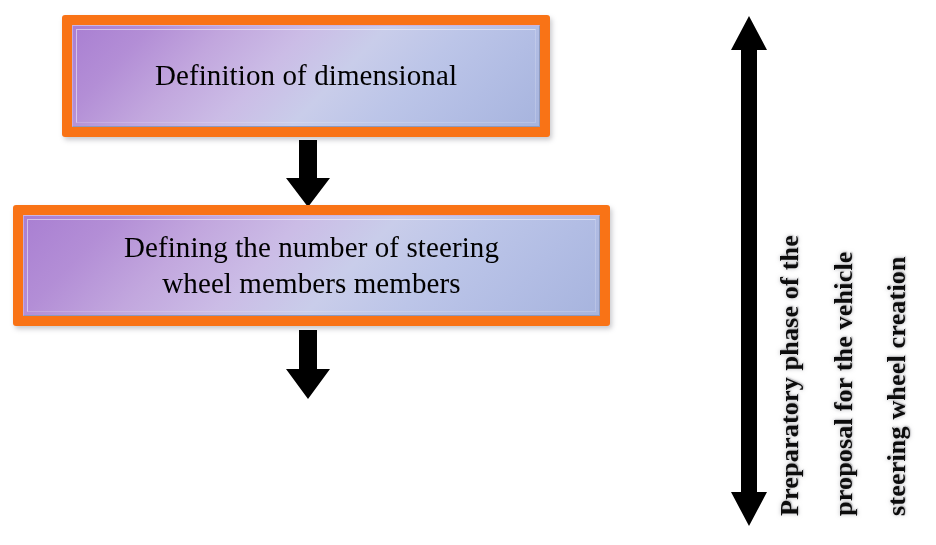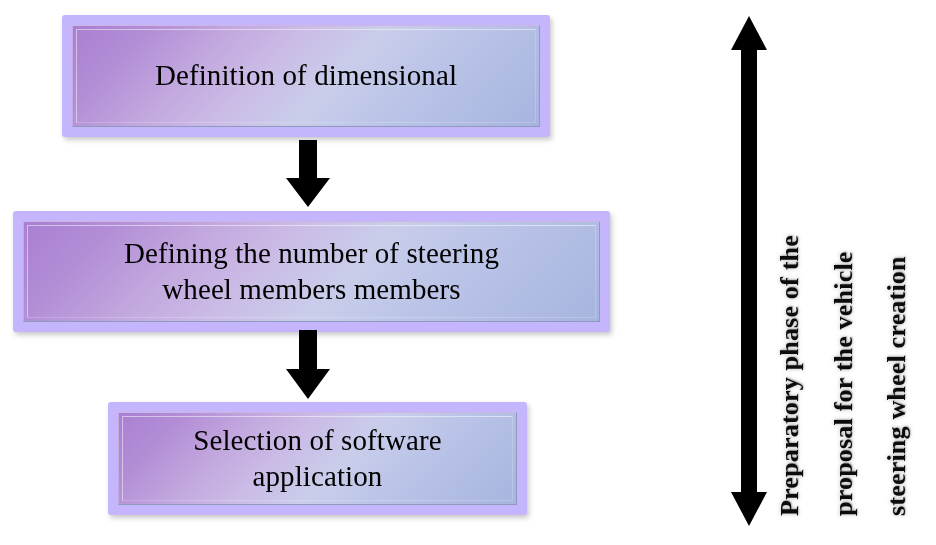--- a/index.html
+++ b/index.html
@@ -12,21 +12,21 @@
     width: 936px;
     height: 545px;
     background: #ffffff;
     overflow: hidden;
     font-family: "Liberation Serif", "DejaVu Serif", serif;
   }
 
   
   .box-frame {
     position: absolute;
-    background: #c4b5fd;
+    background: #f97316;
     border-radius: 3px;
     box-shadow: 2px 3px 5px rgba(120,120,130,0.40);
     box-sizing: border-box;
     padding: 10px;
   }
   .box-inner {
     position: relative;
     width: 100%;
     height: 100%;
     box-sizing: border-box;
@@ -65,21 +65,21 @@
     z-index: 2;
     color: #000000;
     text-align: center;
     font-size: 29px;
     line-height: 1.22;
     letter-spacing: 0.1px;
     padding: 0 8px;
   }
 
   #box1 { left: 62px;  top: 15px;  width: 488px; height: 122px; }
-  #box2 { left: 13px;  top: 211px; width: 597px; height: 121px; }
+  #box2 { left: 13px;  top: 205px; width: 597px; height: 121px; }
   #box3 { left: 108px; top: 402px; width: 419px; height: 113px; }
 
   
   .connector {
     position: absolute;
     width: 46px;
   }
   #connector1 { left: 285px; top: 140px; height: 68px; }
   #connector2 { left: 285px; top: 330px; height: 70px; }
 
@@ -143,28 +143,20 @@
       </div>
     </div>
   </div>
 
   <div id="connector2" class="connector">
     <svg width="46" height="70" viewBox="0 0 46 70" xmlns="http://www.w3.org/2000/svg">
       <path d="M14,0 L32,0 L32,39 L45,39 L23,69 L1,39 L14,39 Z" fill="#000000"></path>
     </svg>
   </div>
 
-  <div id="box3" class="box-frame">
-    <div class="box-inner">
-      <div class="box-label">
-        <span>Selection of software</span><br>
-        <span>application</span>
-      </div>
-    </div>
-  </div>
 
   <div id="phase-arrow">
     <svg width="46" height="514" viewBox="0 0 46 514" xmlns="http://www.w3.org/2000/svg">
       <path d="M23,2 L41,36 L31,36 L31,478 L41,478 L23,512 L5,478 L15,478 L15,36 L5,36 Z" fill="#000000"></path>
     </svg>
   </div>
 
   <div id="phase-caption">
     <div class="rot-line l1">Preparatory phase of the</div>
     <div class="rot-line l2">proposal for the vehicle</div>

